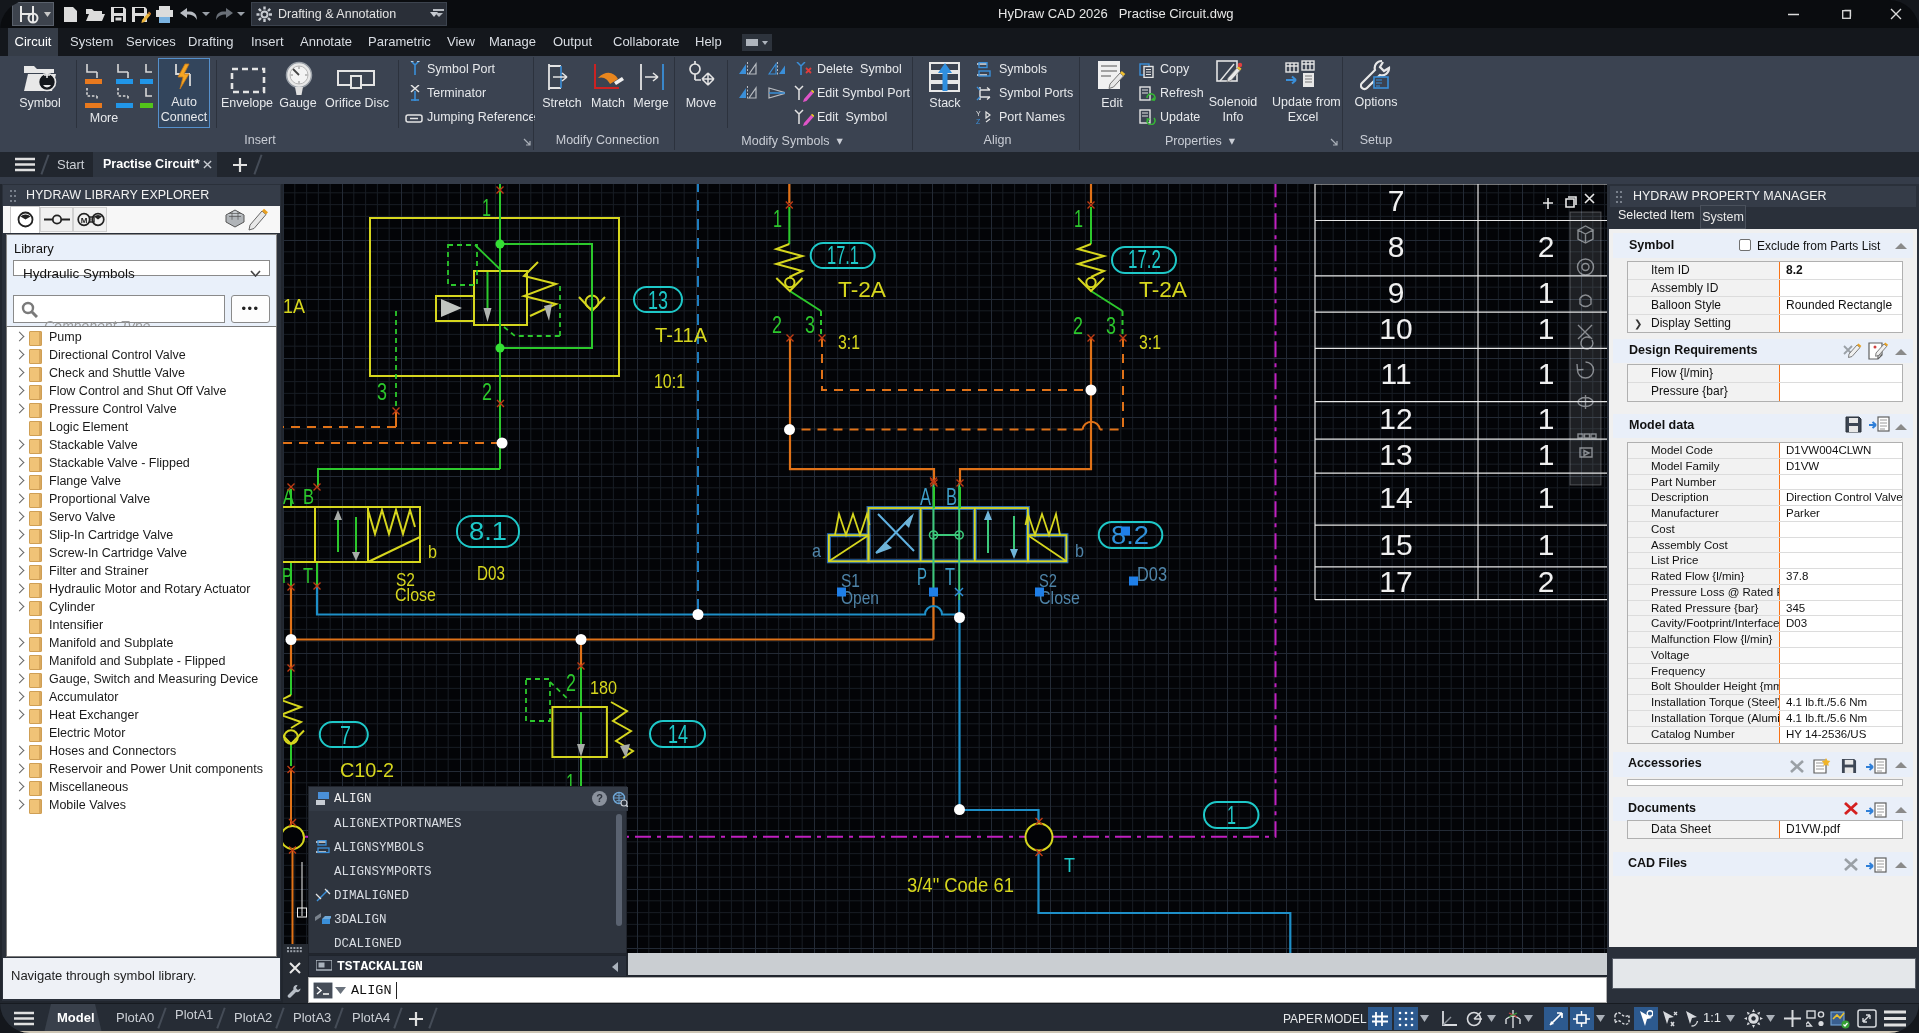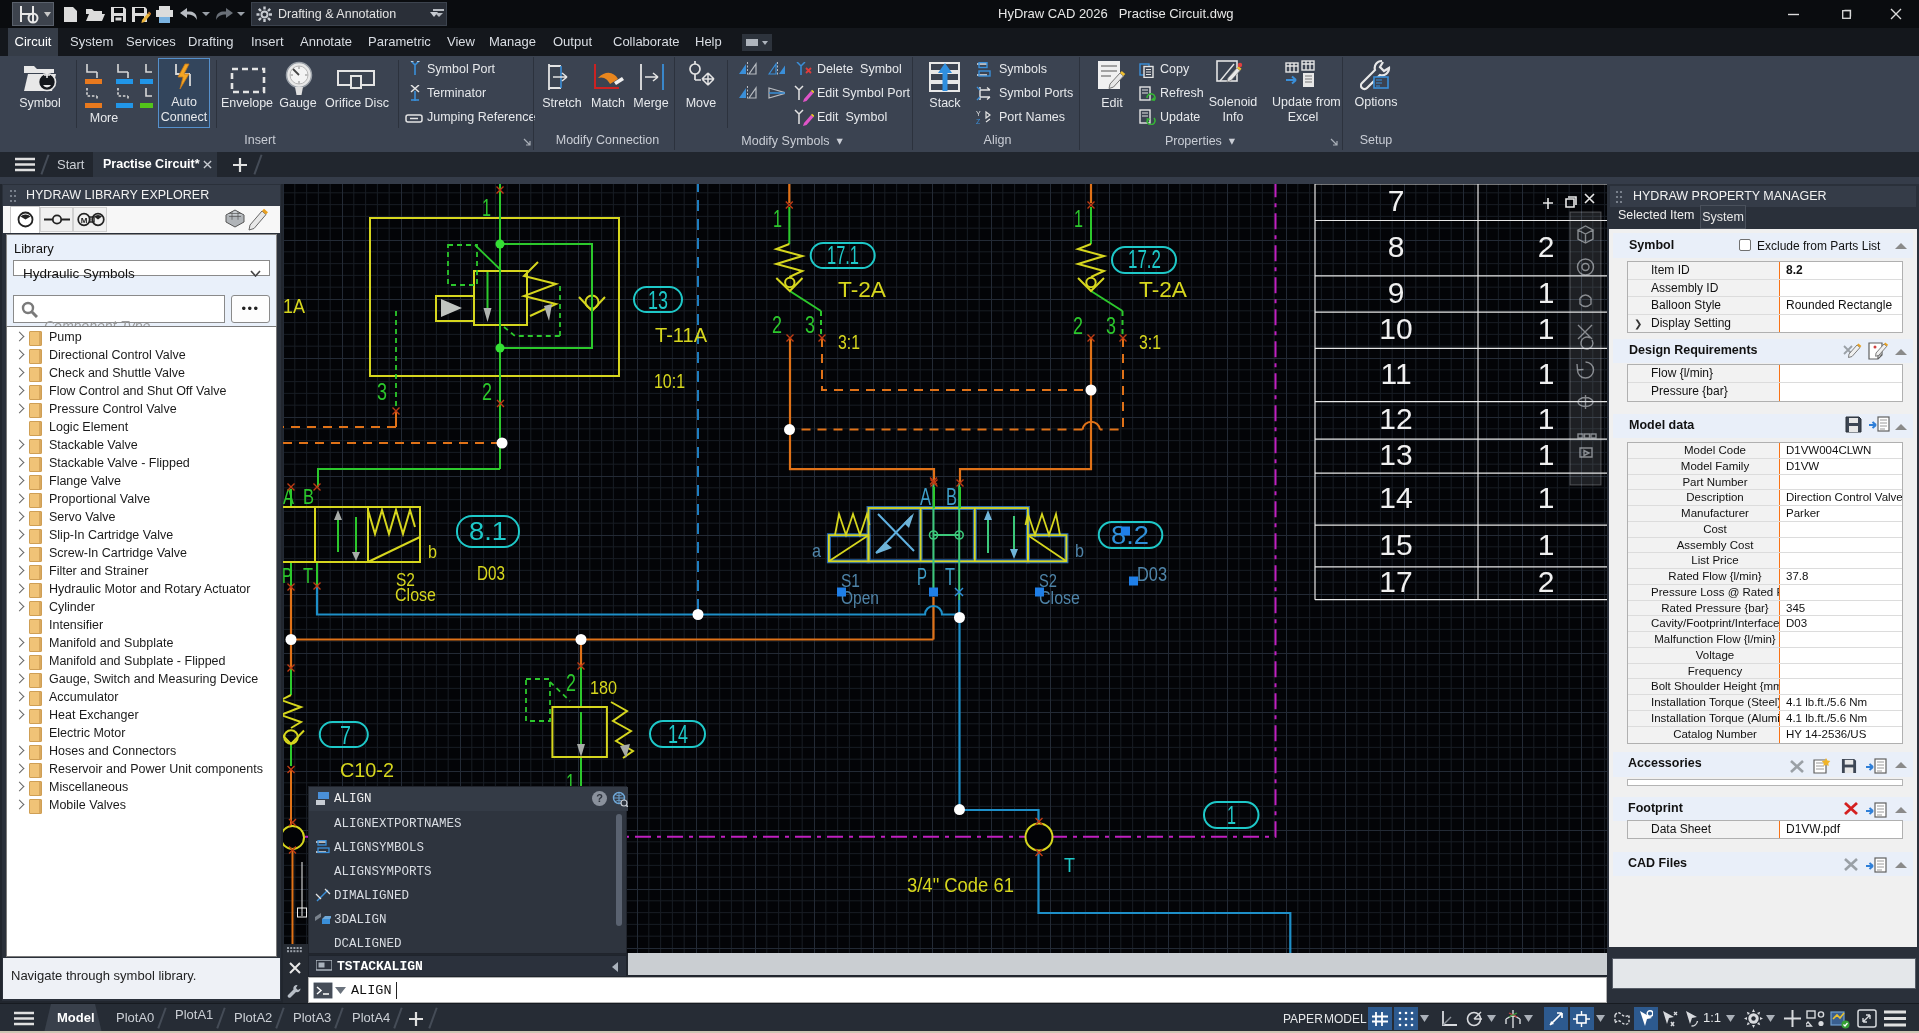--- a/index.html
+++ b/index.html
@@ -1,18 +1,18 @@
 <!DOCTYPE html>
 <html><head>
 <meta charset="utf-8">
 <style>
 * { margin:0; padding:0; box-sizing:border-box; }
 html,body { width:1919px; height:1033px; overflow:hidden; background:#14171c; }
 body { font-family:"Liberation Sans", sans-serif; -webkit-font-smoothing:antialiased; }
-.app { position:relative; width:1919px; height:1033px; background:#14171c; overflow:hidden; }
+.app { position:relative; width:1919px; height:1033px; background:#14171c; overflow:hidden;border-radius:30px; }
 .abs { position:absolute; }
 
 .titlebar { position:absolute; left:0; top:0; width:1919px; height:28px; background:#0a0c0f; }
 .title-text { position:absolute; top:6px; left:998px; color:#e8e8e8; font-size:13px; }
 .winbtn { position:absolute; top:0; width:46px; height:28px; color:#dcdcdc; font-size:13px; text-align:center; line-height:28px; }
 .wsbox { position:absolute; left:251px; top:2px; width:196px; height:24px; background:#2a2f38; border:1px solid #3c434e; color:#e4e4e4; font-size:12.5px; line-height:22px; padding-left:26px; }
 
 .menubar { position:absolute; left:0; top:28px; width:1919px; height:28px; background:#14171c; }
 .menu-item { position:absolute; top:0; height:28px; line-height:28px; color:#dadee4; font-size:13px; }
 .menu-active { background:#353c47; color:#fff; }
@@ -39,21 +39,21 @@
   background:#f0c377; border:1px solid #cf9f55; border-radius:1px;
   box-shadow:inset -2px 0 0 #d8a85e; }
 .trow[data-c]::before { content:""; position:absolute; left:9px; top:5px; width:6px; height:6px;
   border-right:1.6px solid #666; border-top:1.6px solid #666; transform:rotate(45deg); }
 
 .ptable { border:1px solid #b0b0b0; background:#fff; font-size:12px; color:#111; }
 .pr { display:flex; height:17.6px; border-bottom:1px solid #dcdcdc; overflow:hidden; }
 .pr:last-child { border-bottom:none; }
 .pr.mr { height:15.78px; }
 .pl { width:152px; background:#f2f2f2; border-right:1px solid #f97316; padding-left:23px; line-height:1.35; white-space:nowrap; overflow:hidden; }
-.pr.mr .pl { line-height:15.5px;text-align:center; }
+.pr.mr .pl { line-height:15.5px; }
 .pr:not(.mr) .pl { line-height:16.5px; }
 .pv { flex:1; background:#fff; padding-left:6px; white-space:nowrap; overflow:hidden; }
 .pr.mr .pv { line-height:15.5px; }
 .pr:not(.mr) .pv { line-height:16.5px; }
 .parr { position:absolute; left:6px; margin-top:1px; font-size:10px; color:#333; }
 </style>
 </head>
 <body>
 <div class="app">
   <div class="titlebar" id="titlebar">
@@ -1046,21 +1046,21 @@
       </svg>
     <svg class="abs" style="left:1866px;top:758px;" width="21" height="17" viewBox="0 0 21 17">
         <rect x="9" y="1" width="11" height="14" fill="#fff" stroke="#606060" stroke-width="1.2"></rect>
         <path d="M11 4 h7 M11 7 h7 M11 10 h7 M11 13 h5" stroke="#9a9a9a" stroke-width="1"></path>
         <path d="M0 9 h7 M7 9 l-3.5-3 M7 9 l-3.5 3" stroke="#2f7fd8" stroke-width="2" fill="none"></path>
       </svg>
     <div class="abs" style="left:1895px;top:762px;width:0;height:0;border-left:6px solid transparent;border-right:6px solid transparent;border-bottom:6px solid #8a8a8a;"></div>
     <div class="abs" style="left:1627px;top:779px;width:276px;height:7px;background:#fff;border:1px solid #b4b4b4;"></div>
 
     <div class="abs" style="left:1613px;top:797px;width:300px;height:24px;background:#e9eff9;"></div>
-    <div class="abs" style="left:1628px;top:801px;color:#111;font-size:12.5px;font-weight:bold;">Footprint</div>
+    <div class="abs" style="left:1628px;top:801px;color:#111;font-size:12.5px;font-weight:bold;">Documents</div>
     <svg class="abs" style="left:1843px;top:801px;" width="16" height="15" viewBox="0 0 16 15">
         <path d="M2 2 L14 13 M14 2 L2 13" stroke="#d42020" stroke-width="2.8"></path>
       </svg>
     <svg class="abs" style="left:1866px;top:802px;" width="21" height="17" viewBox="0 0 21 17">
         <rect x="9" y="1" width="11" height="14" fill="#fff" stroke="#606060" stroke-width="1.2"></rect>
         <path d="M11 4 h7 M11 7 h7 M11 10 h7 M11 13 h5" stroke="#9a9a9a" stroke-width="1"></path>
         <path d="M0 9 h7 M7 9 l-3.5-3 M7 9 l-3.5 3" stroke="#2f7fd8" stroke-width="2" fill="none"></path>
       </svg>
     <div class="abs" style="left:1895px;top:807px;width:0;height:0;border-left:6px solid transparent;border-right:6px solid transparent;border-bottom:6px solid #8a8a8a;"></div>
     <div class="abs ptable" style="left:1627px;top:820px;width:276px;">

